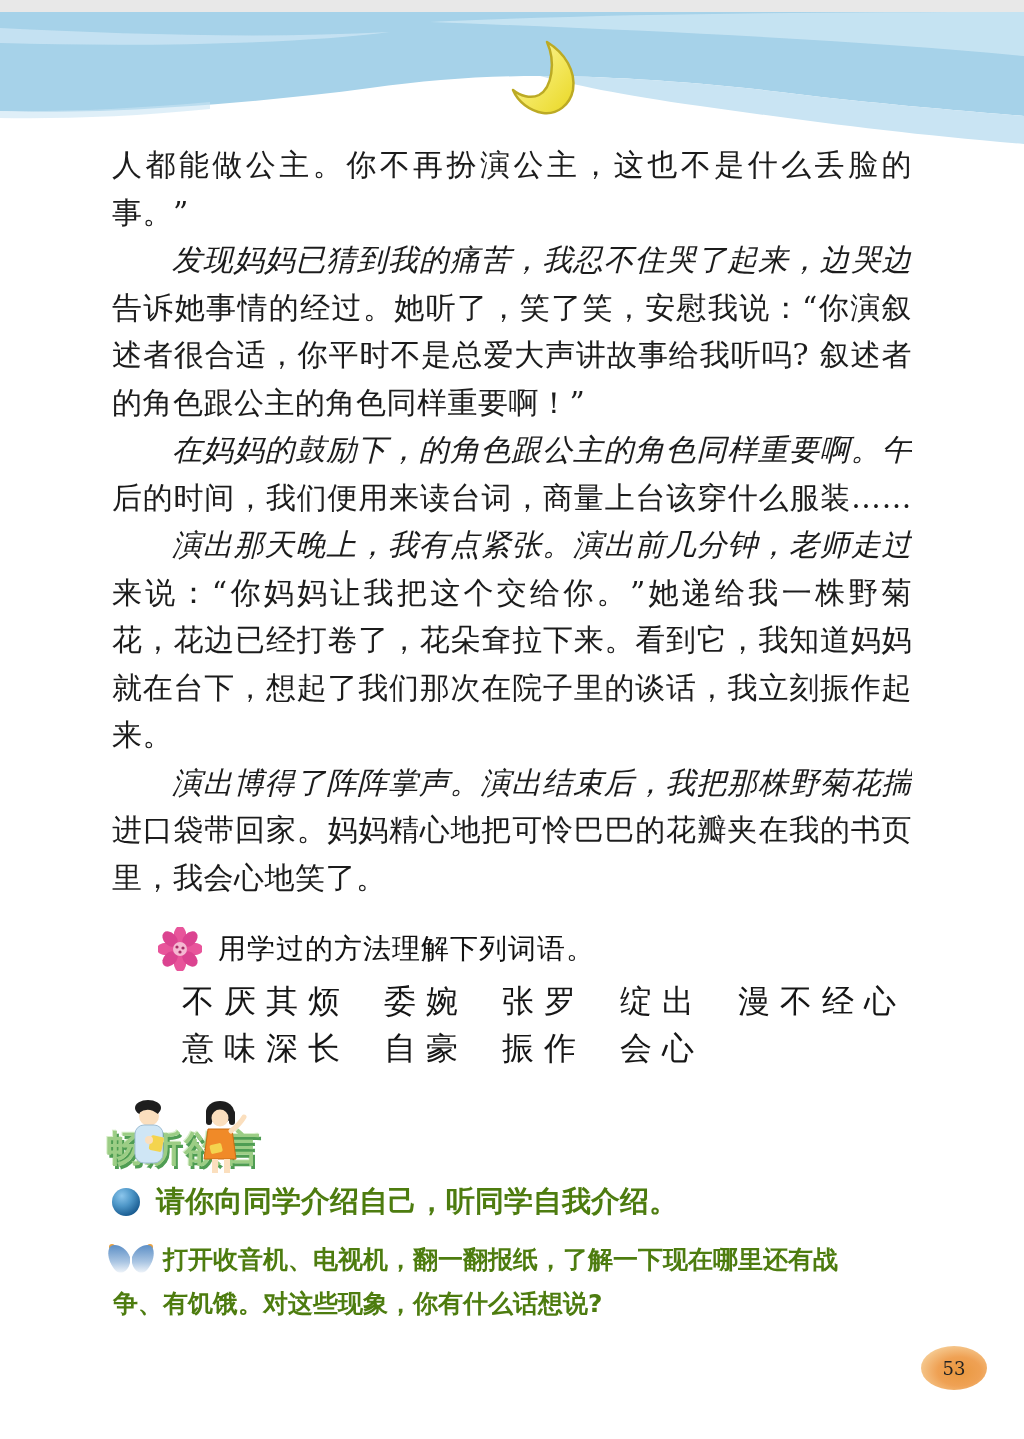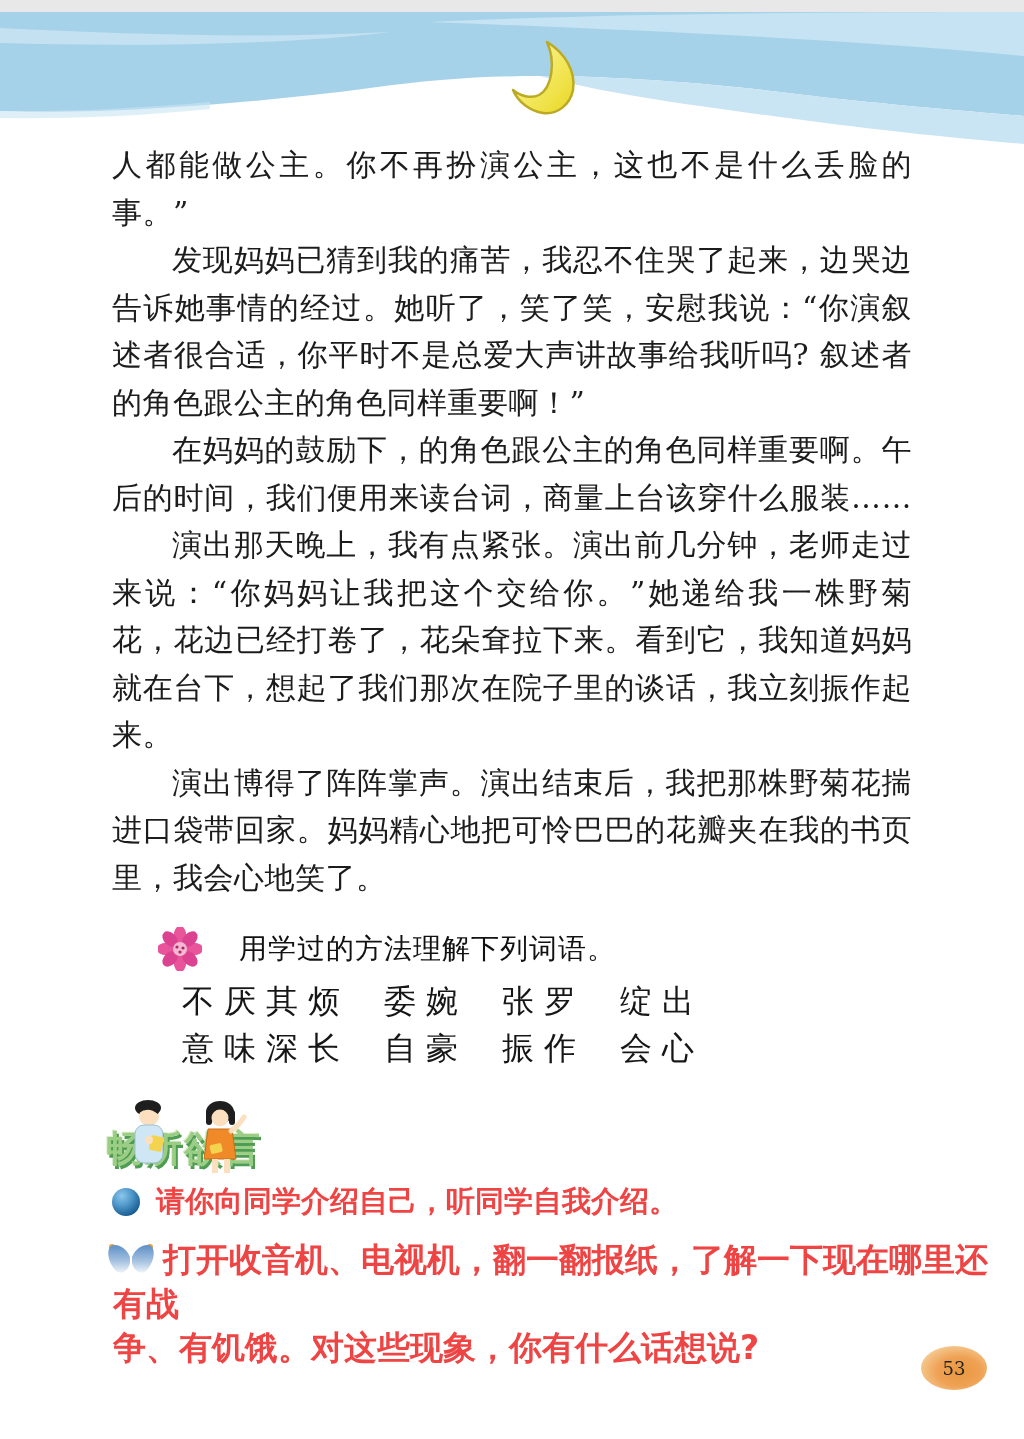--- a/index.html
+++ b/index.html
@@ -11,25 +11,25 @@
   
   .header-wave{position:absolute;left:0;top:0;width:1024px;height:150px;}
   
   .story{
     position:absolute;left:112px;top:129px;width:800px;
     font-size:30px;line-height:47.5px;letter-spacing:.5px;
   }
   .story .line{height:47.5px;overflow:hidden;}
   .story .fill{text-align:justify;text-align-last:justify;}
   .story .end{text-align:left;text-align-last:left;}
-  .story .ind{text-indent:60px;}
+  .story .ind{text-indent:60px;font-style:italic;}
   
   .ex-prompt{
     position:absolute;left:158px;top:913px;height:48px;
-    display:flex;align-items:center;gap:21px;
+    display:flex;align-items:center;
   }
   .ex-prompt .flower{width:44px;height:44px;flex:0 0 auto;}
   .ex-prompt .prompt-text{
     margin-left:16px;font-size:28px;letter-spacing:1px;color:#111;
   }
   .word-row{
     position:absolute;left:182px;height:46px;display:flex;align-items:center;
     font-size:32px;letter-spacing:10px;color:#161616;
   }
   .word-row.r1{top:967px;}
@@ -39,33 +39,33 @@
   .logo{position:absolute;left:102px;top:1084px;width:180px;height:84px;}
   .logo .logo-text{
     position:absolute;left:4px;top:28px;z-index:1;
     font-family:"DejaVu Sans", sans-serif;font-weight:bold;
     font-size:37px;letter-spacing:2px;color:#9ccd85;
     text-shadow:2px 3px 0 #4f9d53,-1px -1px 0 #d9eecb;
     white-space:nowrap;
   }
   .logo svg{position:absolute;left:0;top:0;z-index:2;}
   
-  .disc{font-family:"DejaVu Sans", sans-serif;font-weight:bold;color:#ef4444;}
+  .disc{font-family:"DejaVu Sans", sans-serif;font-weight:bold;color:#4d7c0f;}
   .disc-1{
     position:absolute;left:112px;top:1168px;width:880px;height:44px;
     display:flex;align-items:center;font-size:29px;
   }
   .globe{
     width:28px;height:28px;border-radius:50%;flex:0 0 auto;
     background:radial-gradient(circle at 35% 28%, #8cc6ec 0%, #4e97c8 38%, #1b5e93 75%, #123f66 100%);
   }
   .disc-1 .disc-text{margin-left:16px;white-space:nowrap;}
   .disc-2{
     position:absolute;left:113px;top:1226px;width:880px;
-    font-size:33px;line-height:44px;
+    font-size:25px;line-height:44px;
   }
   .disc-2 .l1{text-indent:50px;}
   .disc-2 .butterfly{position:absolute;left:-7px;top:3px;}
   
   .badge{
     position:absolute;left:921px;top:1334px;width:66px;height:44px;
     border-radius:50%;
     background:radial-gradient(ellipse at 58% 58%, #e9983f 0%, #efa154 40%, #f4c184 68%, #f8ddae 88%, #fbe9c6 100%);
     display:flex;align-items:center;justify-content:center;
   }
@@ -135,20 +135,21 @@
       <circle cx="22" cy="25" r="1.6" fill="#a62c66"></circle>
     </svg>
     <span class="prompt-text">用学过的方法理解下列词语。</span>
   </div>
 
   <div class="word-row r1">
     <span>不厌其烦</span>
     <span>委婉</span>
     <span>张罗</span>
     <span>绽出</span>
+    <span>漫不经心</span>
   </div>
   <div class="word-row r2">
     <span>意味深长</span>
     <span>自豪</span>
     <span>振作</span>
     <span>会心</span>
   </div>
 
   <div class="logo">
     <span class="logo-text">畅所欲言</span>

